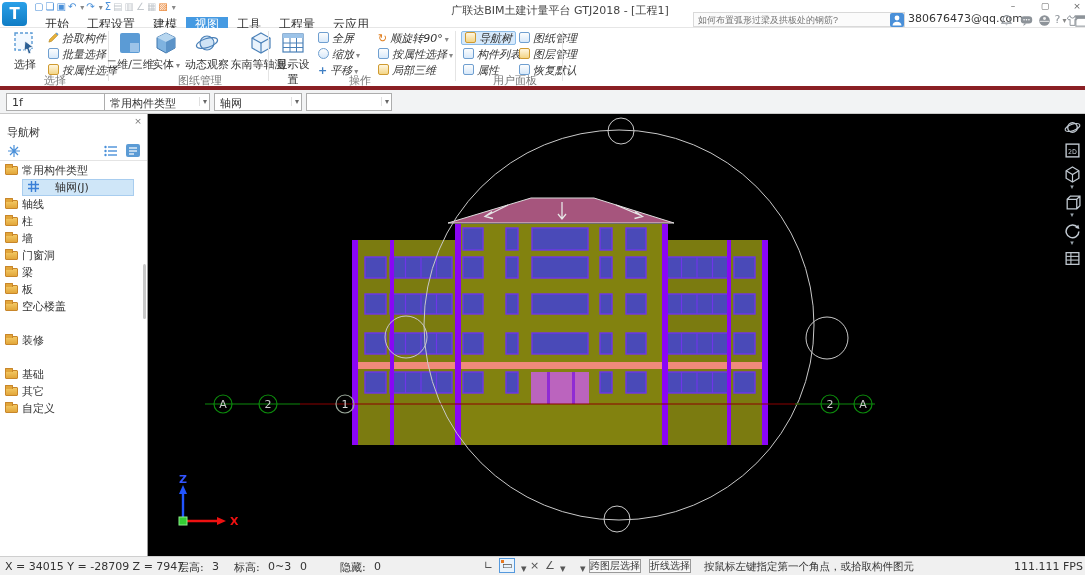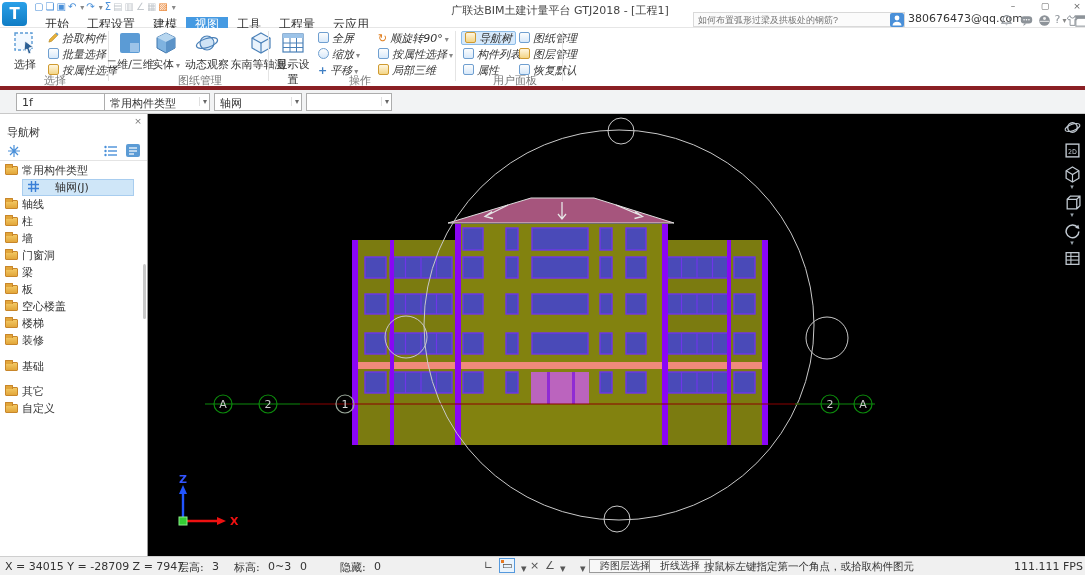--- a/index.html
+++ b/index.html
@@ -60,21 +60,21 @@
   
   #viewport { left:148px; top:114px; width:937px; height:442px; background:#000000; overflow:hidden; }
   .vtb { left:914px; width:20px; height:18px; text-align:center; }
   .vtb svg { display:block; margin:0 auto; }
   .vtb-caret { left:914px; width:20px; height:7px; color:#9aa4ac; font-size:7px; text-align:center; line-height:7px; }
 
   
   #statusbar { left:0; top:556px; width:1085px; height:19px; background:#f0f0f0; border-top:1px solid #cfcfcf; font-size:11px; color:#333; }
   .sb { top:3px; white-space:nowrap; }
   .sb-ico { top:2px; font-size:11px; color:#555; }
-  .sb-btn { top:2px; height:14px; line-height:12px; border:1px solid #9a9a9a; background:#f8f8f8; font-size:10px; color:#333; padding:0 10px; }
+  .sb-btn { top:2px; height:14px; line-height:12px; border:1px solid #9a9a9a; background:#f8f8f8; font-size:10px; color:#333; padding:0 0; }
   .selbox { border:1px solid #5599dd; background:#eaf4fd; padding:0 2px; position:relative; }
   .selbox .dot { position:absolute; left:1px; top:1px; width:3px; height:3px; background:#e87a22; }
 </style>
 </head>
 <body>
 
 <div id="app">
 
   <div id="titlebar" class="abs">
     <div id="logo" class="abs">T</div>
@@ -203,21 +203,21 @@
     <div class="rsm abs" style="left:463px; top:36px;"><span class="mi"></span><span>属性</span></div>
     <div class="rsm abs" style="left:519px; top:4px;"><span class="mi"></span><span>图纸管理</span></div>
     <div class="rsm abs" style="left:519px; top:20px;"><span class="mi y"></span><span>图层管理</span></div>
     <div class="rsm abs" style="left:519px; top:36px;"><span class="mi"></span><span>恢复默认</span></div>
     <div class="rgl abs" style="left:485px; width:60px;">用户面板</div>
     <div class="gdiv abs" style="left:562px;"></div>
   </div>
   <div id="redstrip" class="abs"></div>
 
   <div id="contextbar" class="abs">
-    <div class="combo abs" style="left:16px; width:120px;">
+    <div class="combo abs" style="left:6px; width:120px;">
         <span class="val">1f</span>
         <span class="arr">▾</span>
       </div>
     <div class="combo abs" style="left:104px; width:106px;">
         <span class="val">常用构件类型</span>
         <span class="arr">▾</span>
       </div>
     <div class="combo abs" style="left:214px; width:88px;">
         <span class="val">轴网</span>
         <span class="arr">▾</span>
@@ -255,23 +255,22 @@
     <div class="tree-row abs" style="top:65px;"><span class="sel-bg"></span><svg style="position:relative; margin-left:28px; vertical-align:-1px;" width="11" height="11" viewBox="0 0 11 11">
           <path d="M3.5 0v11M7.5 0v11M0 3.5h11M0 7.5h11" stroke="#3a7fd6" stroke-width="1.4"></path>
         </svg><span class="tree-label" style="position:relative; margin-left:16px;">轴网(J)</span></div>
     <div class="tree-row abs" style="top:82px;"><span style="margin-left:5px;" class="fold"></span><span class="tree-label">轴线</span></div>
     <div class="tree-row abs" style="top:99px;"><span style="margin-left:5px;" class="fold"></span><span class="tree-label">柱</span></div>
     <div class="tree-row abs" style="top:116px;"><span style="margin-left:5px;" class="fold"></span><span class="tree-label">墙</span></div>
     <div class="tree-row abs" style="top:133px;"><span style="margin-left:5px;" class="fold"></span><span class="tree-label">门窗洞</span></div>
     <div class="tree-row abs" style="top:150px;"><span style="margin-left:5px;" class="fold"></span><span class="tree-label">梁</span></div>
     <div class="tree-row abs" style="top:167px;"><span style="margin-left:5px;" class="fold"></span><span class="tree-label">板</span></div>
     <div class="tree-row abs" style="top:184px;"><span style="margin-left:5px;" class="fold"></span><span class="tree-label">空心楼盖</span></div>
-    <div class="tree-row abs" style="top:201px;"><span style="margin-left:5px;" class="fold"></span><span class="tree-label">楼梯</span></div>
     <div class="tree-row abs" style="top:218px;"><span style="margin-left:5px;" class="fold"></span><span class="tree-label">装修</span></div>
-    <div class="tree-row abs" style="top:244px;"><span style="margin-left:5px;" class="fold"></span><span class="tree-label">基础</span></div>
+    <div class="tree-row abs" style="top:252px;"><span style="margin-left:5px;" class="fold"></span><span class="tree-label">基础</span></div>
     <div class="tree-row abs" style="top:269px;"><span style="margin-left:5px;" class="fold"></span><span class="tree-label">其它</span></div>
     <div class="tree-row abs" style="top:286px;"><span style="margin-left:5px;" class="fold"></span><span class="tree-label">自定义</span></div>
     <div id="sb-scroll" class="abs"></div>
   </div>
 
   <div id="viewport" class="abs">
     <svg width="937" height="442" viewBox="0 0 937 442">
 
       <g>
         <rect x="204" y="126" width="108" height="205" fill="#7b7b10"></rect>

